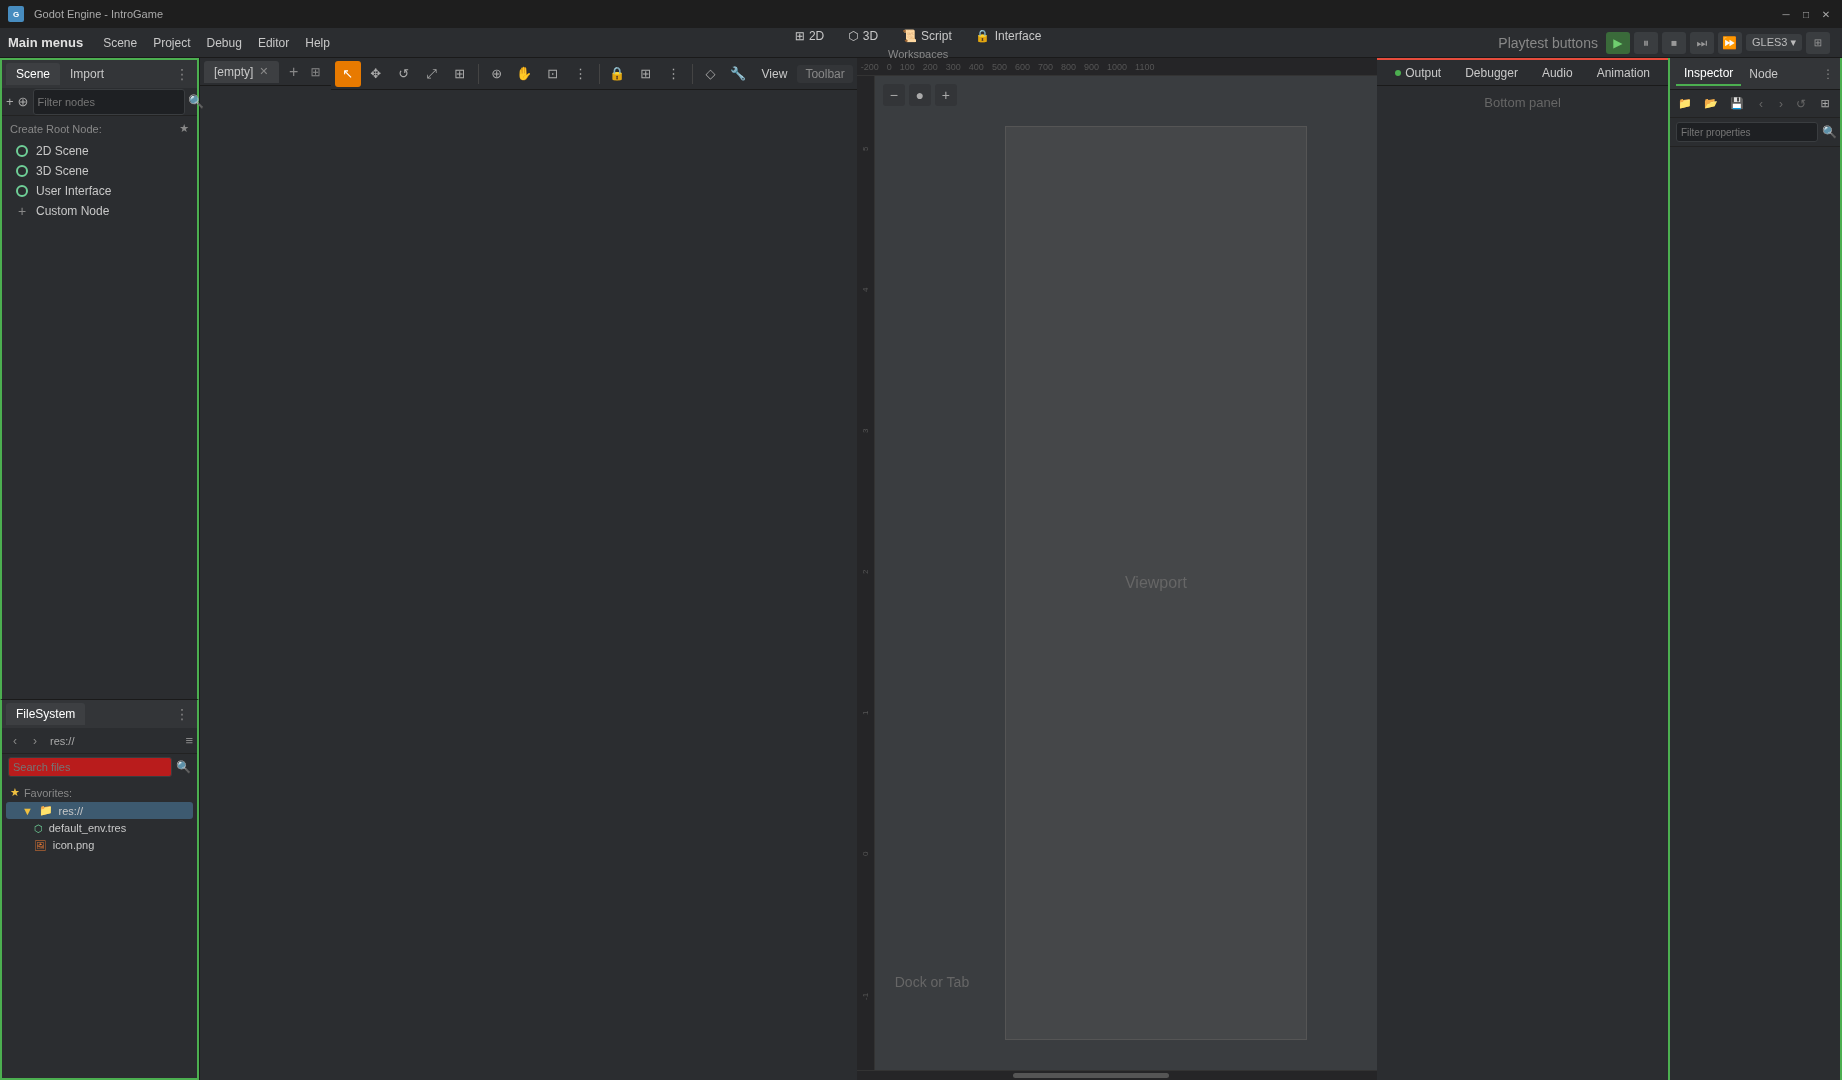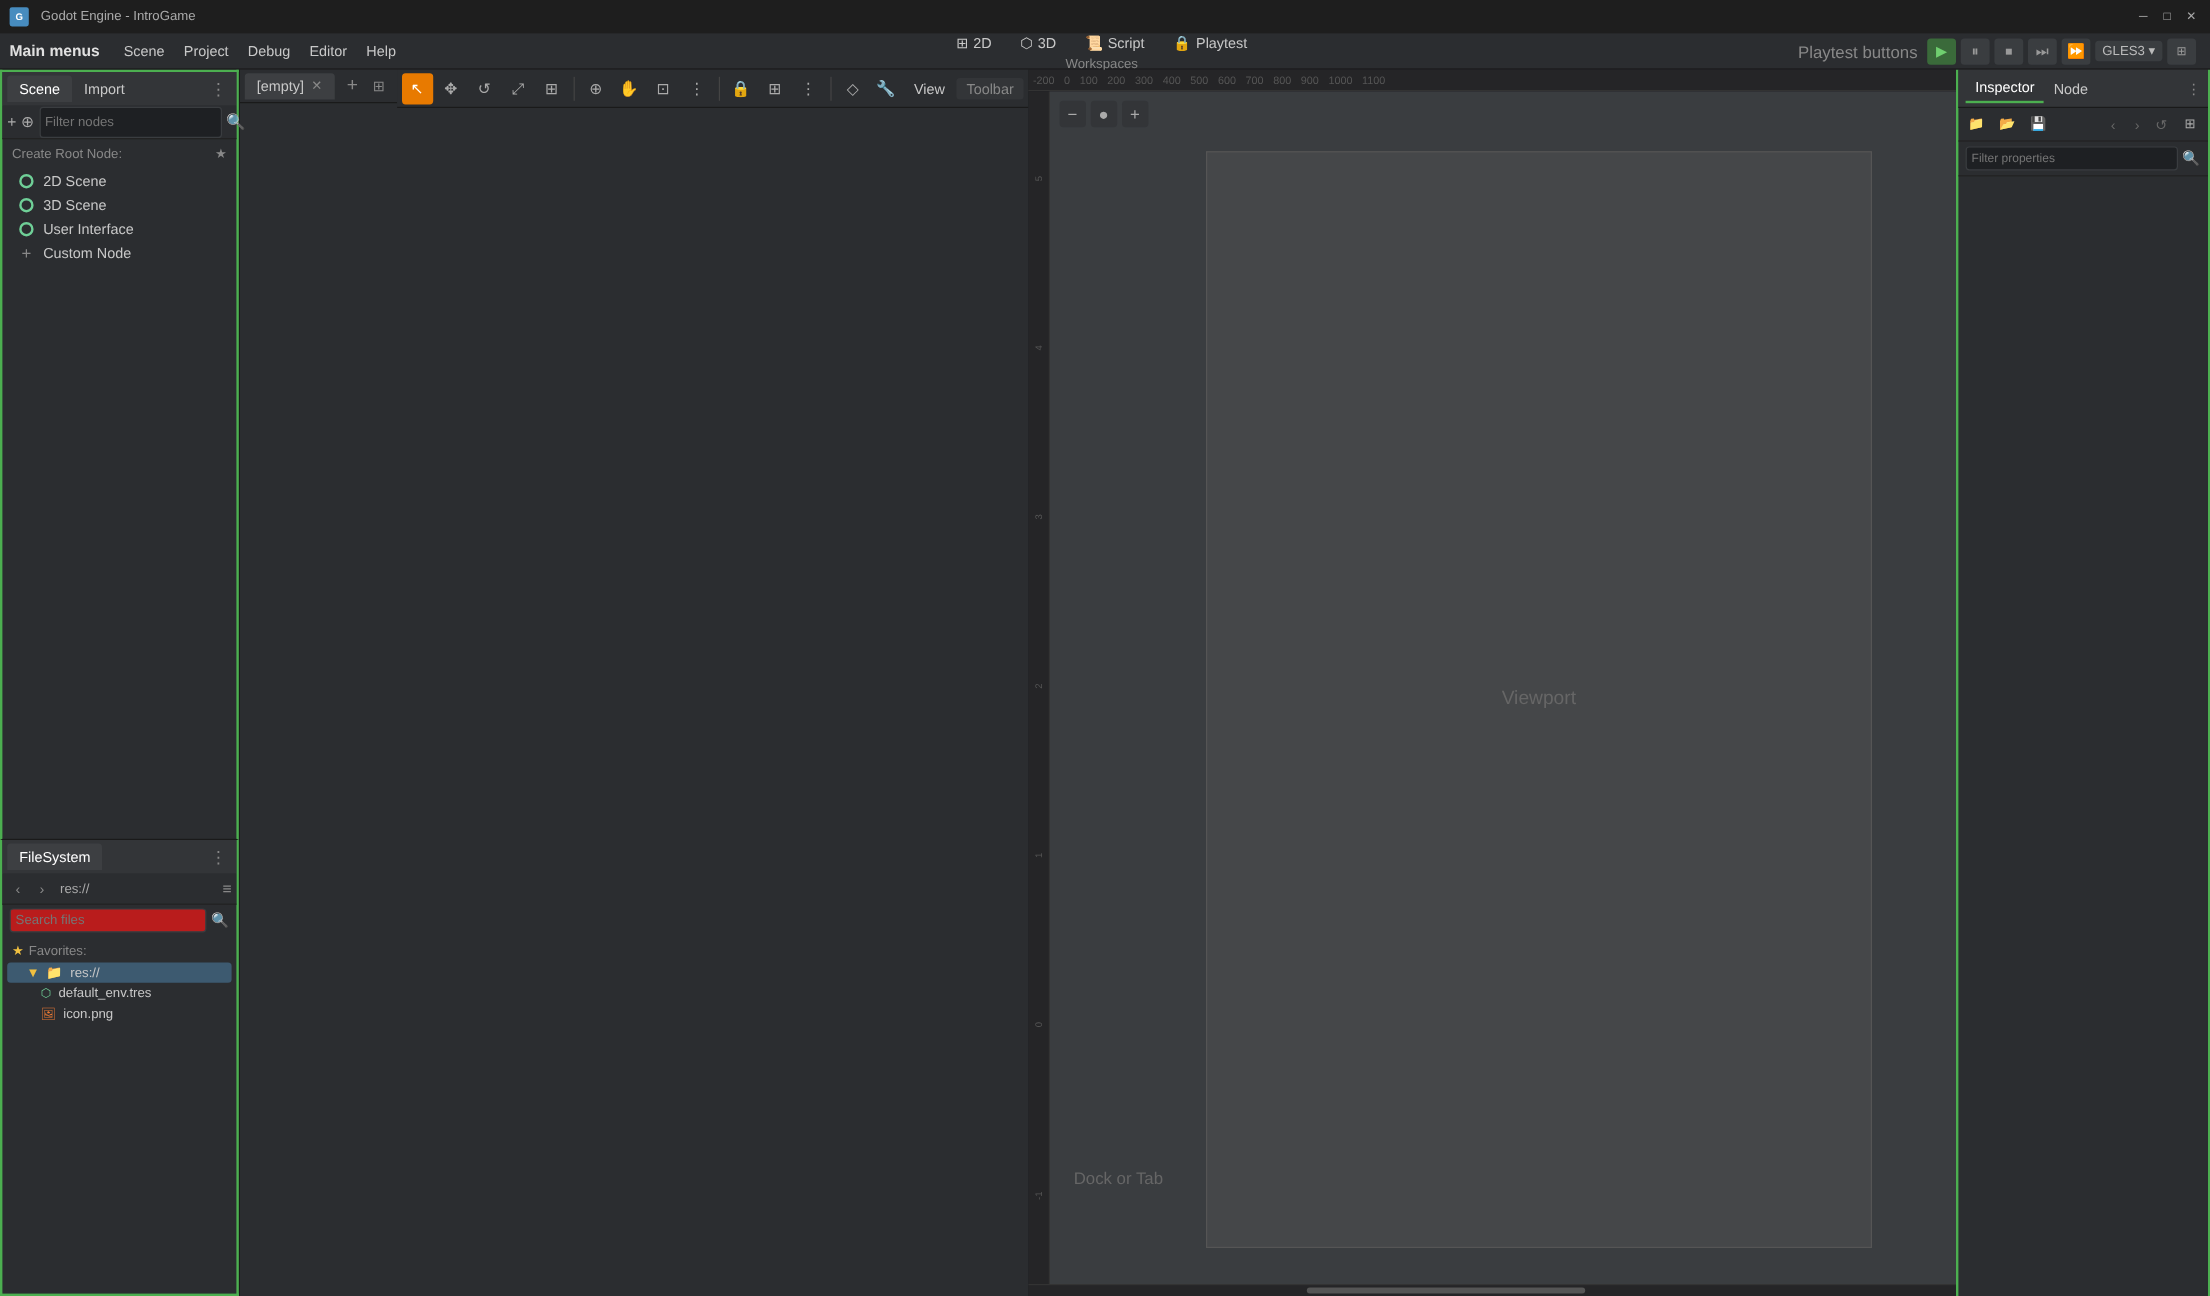--- a/index.html
+++ b/index.html
@@ -594,21 +594,21 @@
       flex: 1;
       display: flex;
       align-items: center;
       justify-content: center;
       font-size: 13px;
       color: #666;
     }
 
     
     #right-panel {
-      width: 212px;
+      width: 174px;
       display: flex;
       flex-direction: column;
       border: 2px solid #4caf50;
       border-top: none;
       border-bottom: none;
       background: #2b2d30;
       flex-shrink: 0;
     }
 
     .inspector-header {
@@ -712,21 +712,21 @@
   <div class="menu-item">Project</div>
   <div class="menu-item">Debug</div>
   <div class="menu-item">Editor</div>
   <div class="menu-item">Help</div>
 
   <div class="center-workspaces">
     <div class="workspace-tabs">
       <div class="workspace-tab">⊞ <span>2D</span></div>
       <div class="workspace-tab">⬡ <span>3D</span></div>
       <div class="workspace-tab">📜 <span>Script</span></div>
-      <div class="workspace-tab">🔒 <span>Playtest</span></div>
+      <div class="workspace-tab">🔒 <span>Interface</span></div>
     </div>
     <div class="workspaces-label">Workspaces</div>
   </div>
 
   <div class="playtest-area">
     <span class="playtest-label">Playtest buttons</span>
     <div class="play-btn green">▶</div>
     <div class="play-btn gray">⏸</div>
     <div class="play-btn gray">⏹</div>
     <div class="play-btn gray">⏭</div>
@@ -894,20 +894,40 @@
             <div class="viewport-label-center">Viewport</div>
           </div>
         </div>
       </div>
 
       <div class="scrollbar-h">
         <div class="scrollbar-thumb"></div>
       </div>
     </div>
 
+    <div id="bottom-panel">
+      <div class="bottom-tabs">
+        <div class="bottom-tab">
+          <div class="dot" style="background:#4caf50;"></div>
+          <span>Output</span>
+        </div>
+        <div class="bottom-tab">
+          <span>Debugger</span>
+        </div>
+        <div class="bottom-tab">
+          <span>Audio</span>
+        </div>
+        <div class="bottom-tab">
+          <span>Animation</span>
+        </div>
+      </div>
+      <div class="bottom-content">
+        <span>Bottom panel</span>
+      </div>
+    </div>
   </div>
 
   <div id="right-panel">
     <div class="inspector-header">
       <div class="inspector-tab active">Inspector</div>
       <div class="inspector-tab">Node</div>
       <div class="inspector-menu">⋮</div>
     </div>
 
     <div class="inspector-toolbar">

